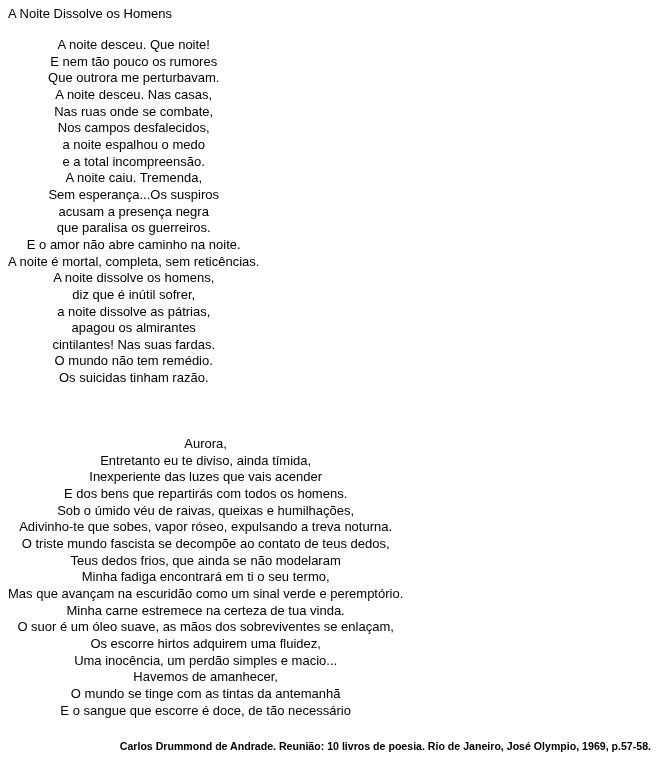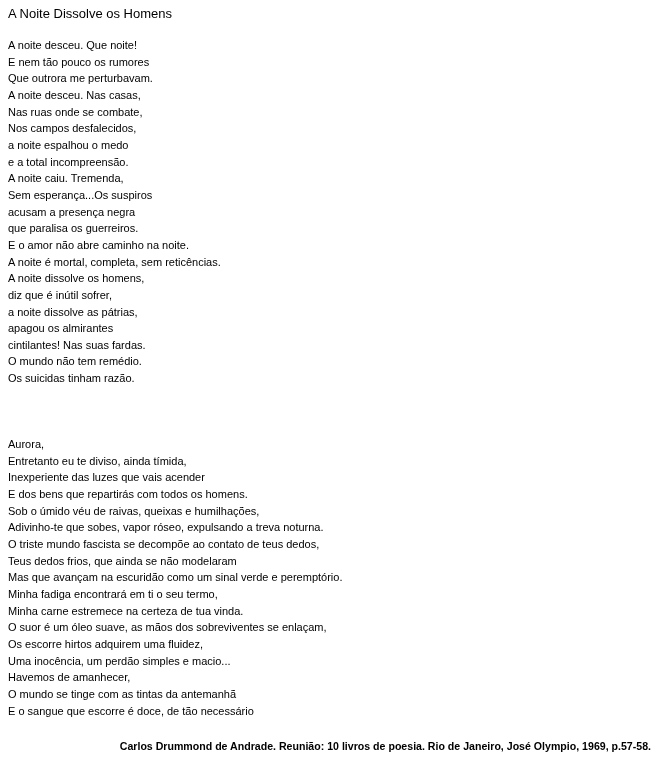--- a/index.html
+++ b/index.html
@@ -6,21 +6,21 @@
     body {
       width: 659px; height: 761px; position: relative; overflow: hidden;
       font-family: "Liberation Sans", sans-serif; color: #000;
     }
     .title {
       position: absolute; left: 8px; top: 5px;
       font-size: 13px; line-height: 17px; white-space: nowrap; text-align: center;
     }
     .stanza {
       position: absolute; left: 8px;
-      font-size: 11px; line-height: 16.65px; white-space: nowrap;
+      font-size: 13px; line-height: 16.65px; white-space: nowrap; text-align: center;
     }
     .stanza1 { top: 37px; }
     .stanza2 { top: 436px; }
     .line { display: block; }
     .citation {
       position: absolute; right: 8px; top: 739px;
       font-size: 10.6px; line-height: 14px; white-space: nowrap; font-weight: bold;
     }
   </style>
 </head>
@@ -54,22 +54,22 @@
 
 <div class="stanza stanza2">
   <span class="line">Aurora,</span>
   <span class="line">Entretanto eu te diviso, ainda tímida,</span>
   <span class="line">Inexperiente das luzes que vais acender</span>
   <span class="line">E dos bens que repartirás com todos os homens.</span>
   <span class="line">Sob o úmido véu de raivas, queixas e humilhações,</span>
   <span class="line">Adivinho-te que sobes, vapor róseo, expulsando a treva noturna.</span>
   <span class="line">O triste mundo fascista se decompõe ao contato de teus dedos,</span>
   <span class="line">Teus dedos frios, que ainda se não modelaram</span>
+  <span class="line">Minha fadiga encontrará em ti o seu termo,</span>
   <span class="line">Mas que avançam na escuridão como um sinal verde e peremptório.</span>
-  <span class="line">Minha fadiga encontrará em ti o seu termo,</span>
   <span class="line">Minha carne estremece na certeza de tua vinda.</span>
   <span class="line">O suor é um óleo suave, as mãos dos sobreviventes se enlaçam,</span>
   <span class="line">Os escorre hirtos adquirem uma fluidez,</span>
   <span class="line">Uma inocência, um perdão simples e macio...</span>
   <span class="line">Havemos de amanhecer,</span>
   <span class="line">O mundo se tinge com as tintas da antemanhã</span>
   <span class="line">E o sangue que escorre é doce, de tão necessário</span>
 </div>
 
 <div class="citation">Carlos Drummond de Andrade. Reunião: 10 livros de poesia. Rio de Janeiro, José Olympio, 1969, p.57-58.</div>

